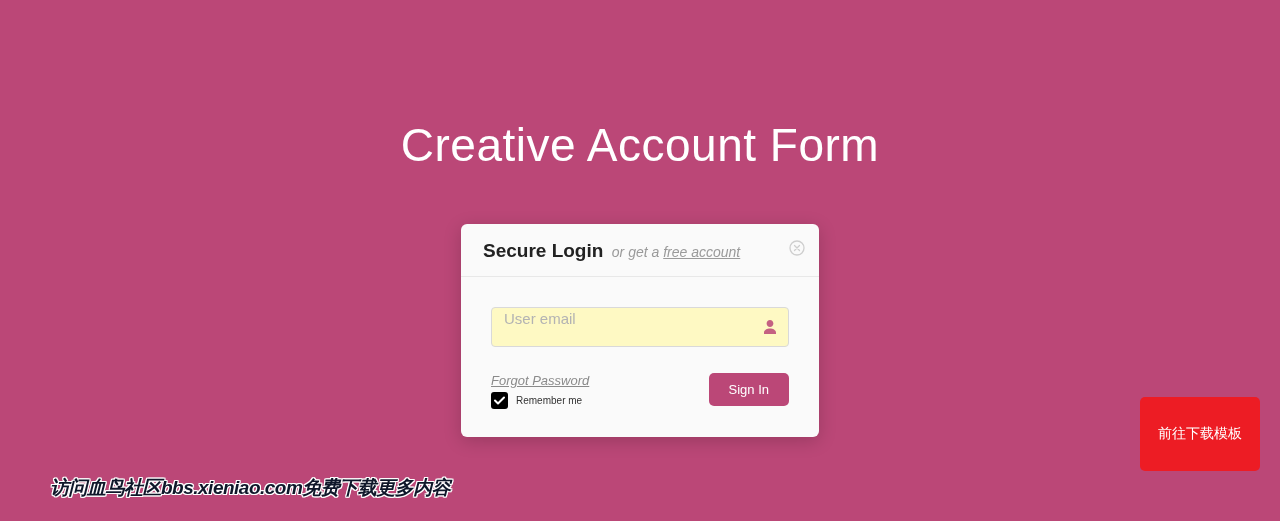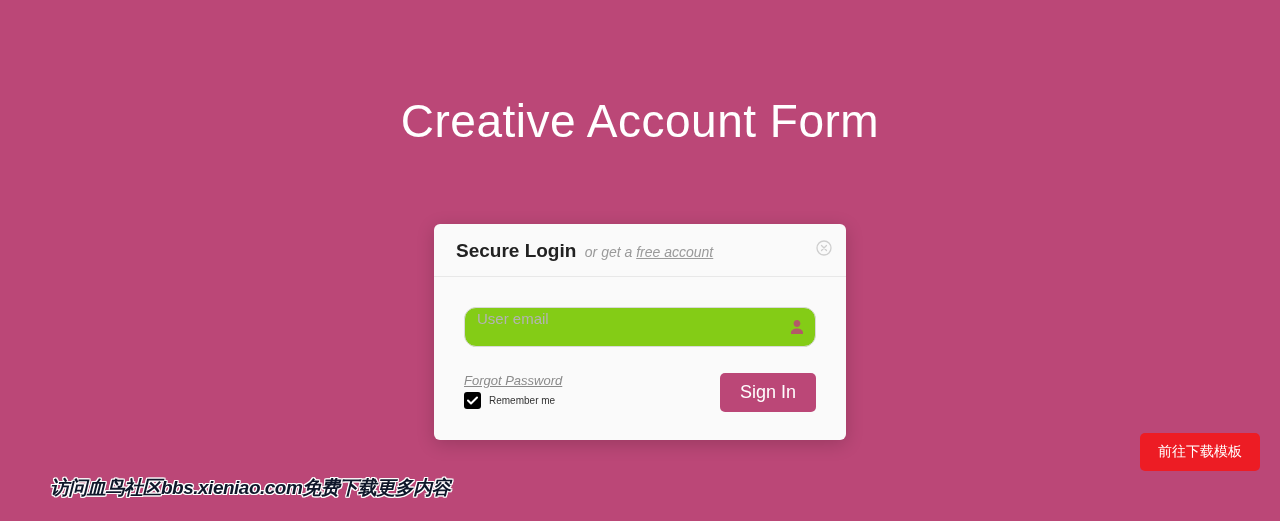--- a/index.html
+++ b/index.html
@@ -13,26 +13,26 @@
       width: 1280px;
       height: 521px;
       overflow: hidden;
       position: relative;
     }
     .page-title {
       color: #fff;
       text-align: center;
       font-size: 46px;
       font-weight: 400;
-      padding-top: 94px;
+      padding-top: 118px;
       letter-spacing: 0.5px;
     }
     .card {
-      width: 412px;
-      margin: 76px auto 0;
+      width: 358px;
+      margin: 52px auto 0;
       background: #fafafa;
       border-radius: 6px;
       box-shadow: 0 4px 18px rgba(0,0,0,0.18);
       position: relative;
     }
     .card-header {
       padding: 16px 22px 14px 22px;
       border-bottom: 1px solid #e8e8e8;
       position: relative;
     }
@@ -72,25 +72,25 @@
       padding: 30px 30px 28px;
     }
     .input-wrap {
       position: relative;
       margin-bottom: 16px;
     }
     .text-input {
       width: 100%;
       height: 40px;
       border: 1px solid #d9d9d9;
-      border-radius: 12px;
+      border-radius: 4px;
       padding: 0 40px 17px 12px;
       font-size: 15px;
       color: #444;
-      background: #84cc16;
+      background: #fef9c3;
     }
     .text-input::placeholder {
       color: #b3b3b3;
     }
     .input-icon {
       position: absolute;
       right: 12px;
       top: 50%;
       transform: translateY(-50%);
       color: #bb4777;
@@ -139,32 +139,32 @@
     .checkbox svg {
       width: 11px;
       height: 9px;
     }
     .signin-btn {
       background: #bb4777;
       color: #fff;
       border: none;
       border-radius: 5px;
       padding: 9px 20px;
-      font-size: 18px;
+      font-size: 13px;
       cursor: pointer;
     }
     .download-btn {
       position: absolute;
       right: 20px;
       bottom: 50px;
       background: #ed1c24;
       color: #fff;
       border: none;
       border-radius: 5px;
-      padding: 10px 18px;
+      padding: 28px 18px;
       font-size: 14px;
       cursor: pointer;
     }
     .watermark {
       position: absolute;
       left: 50px;
       bottom: 20px;
       font-size: 19px;
       font-style: italic;
       font-weight: 700;

